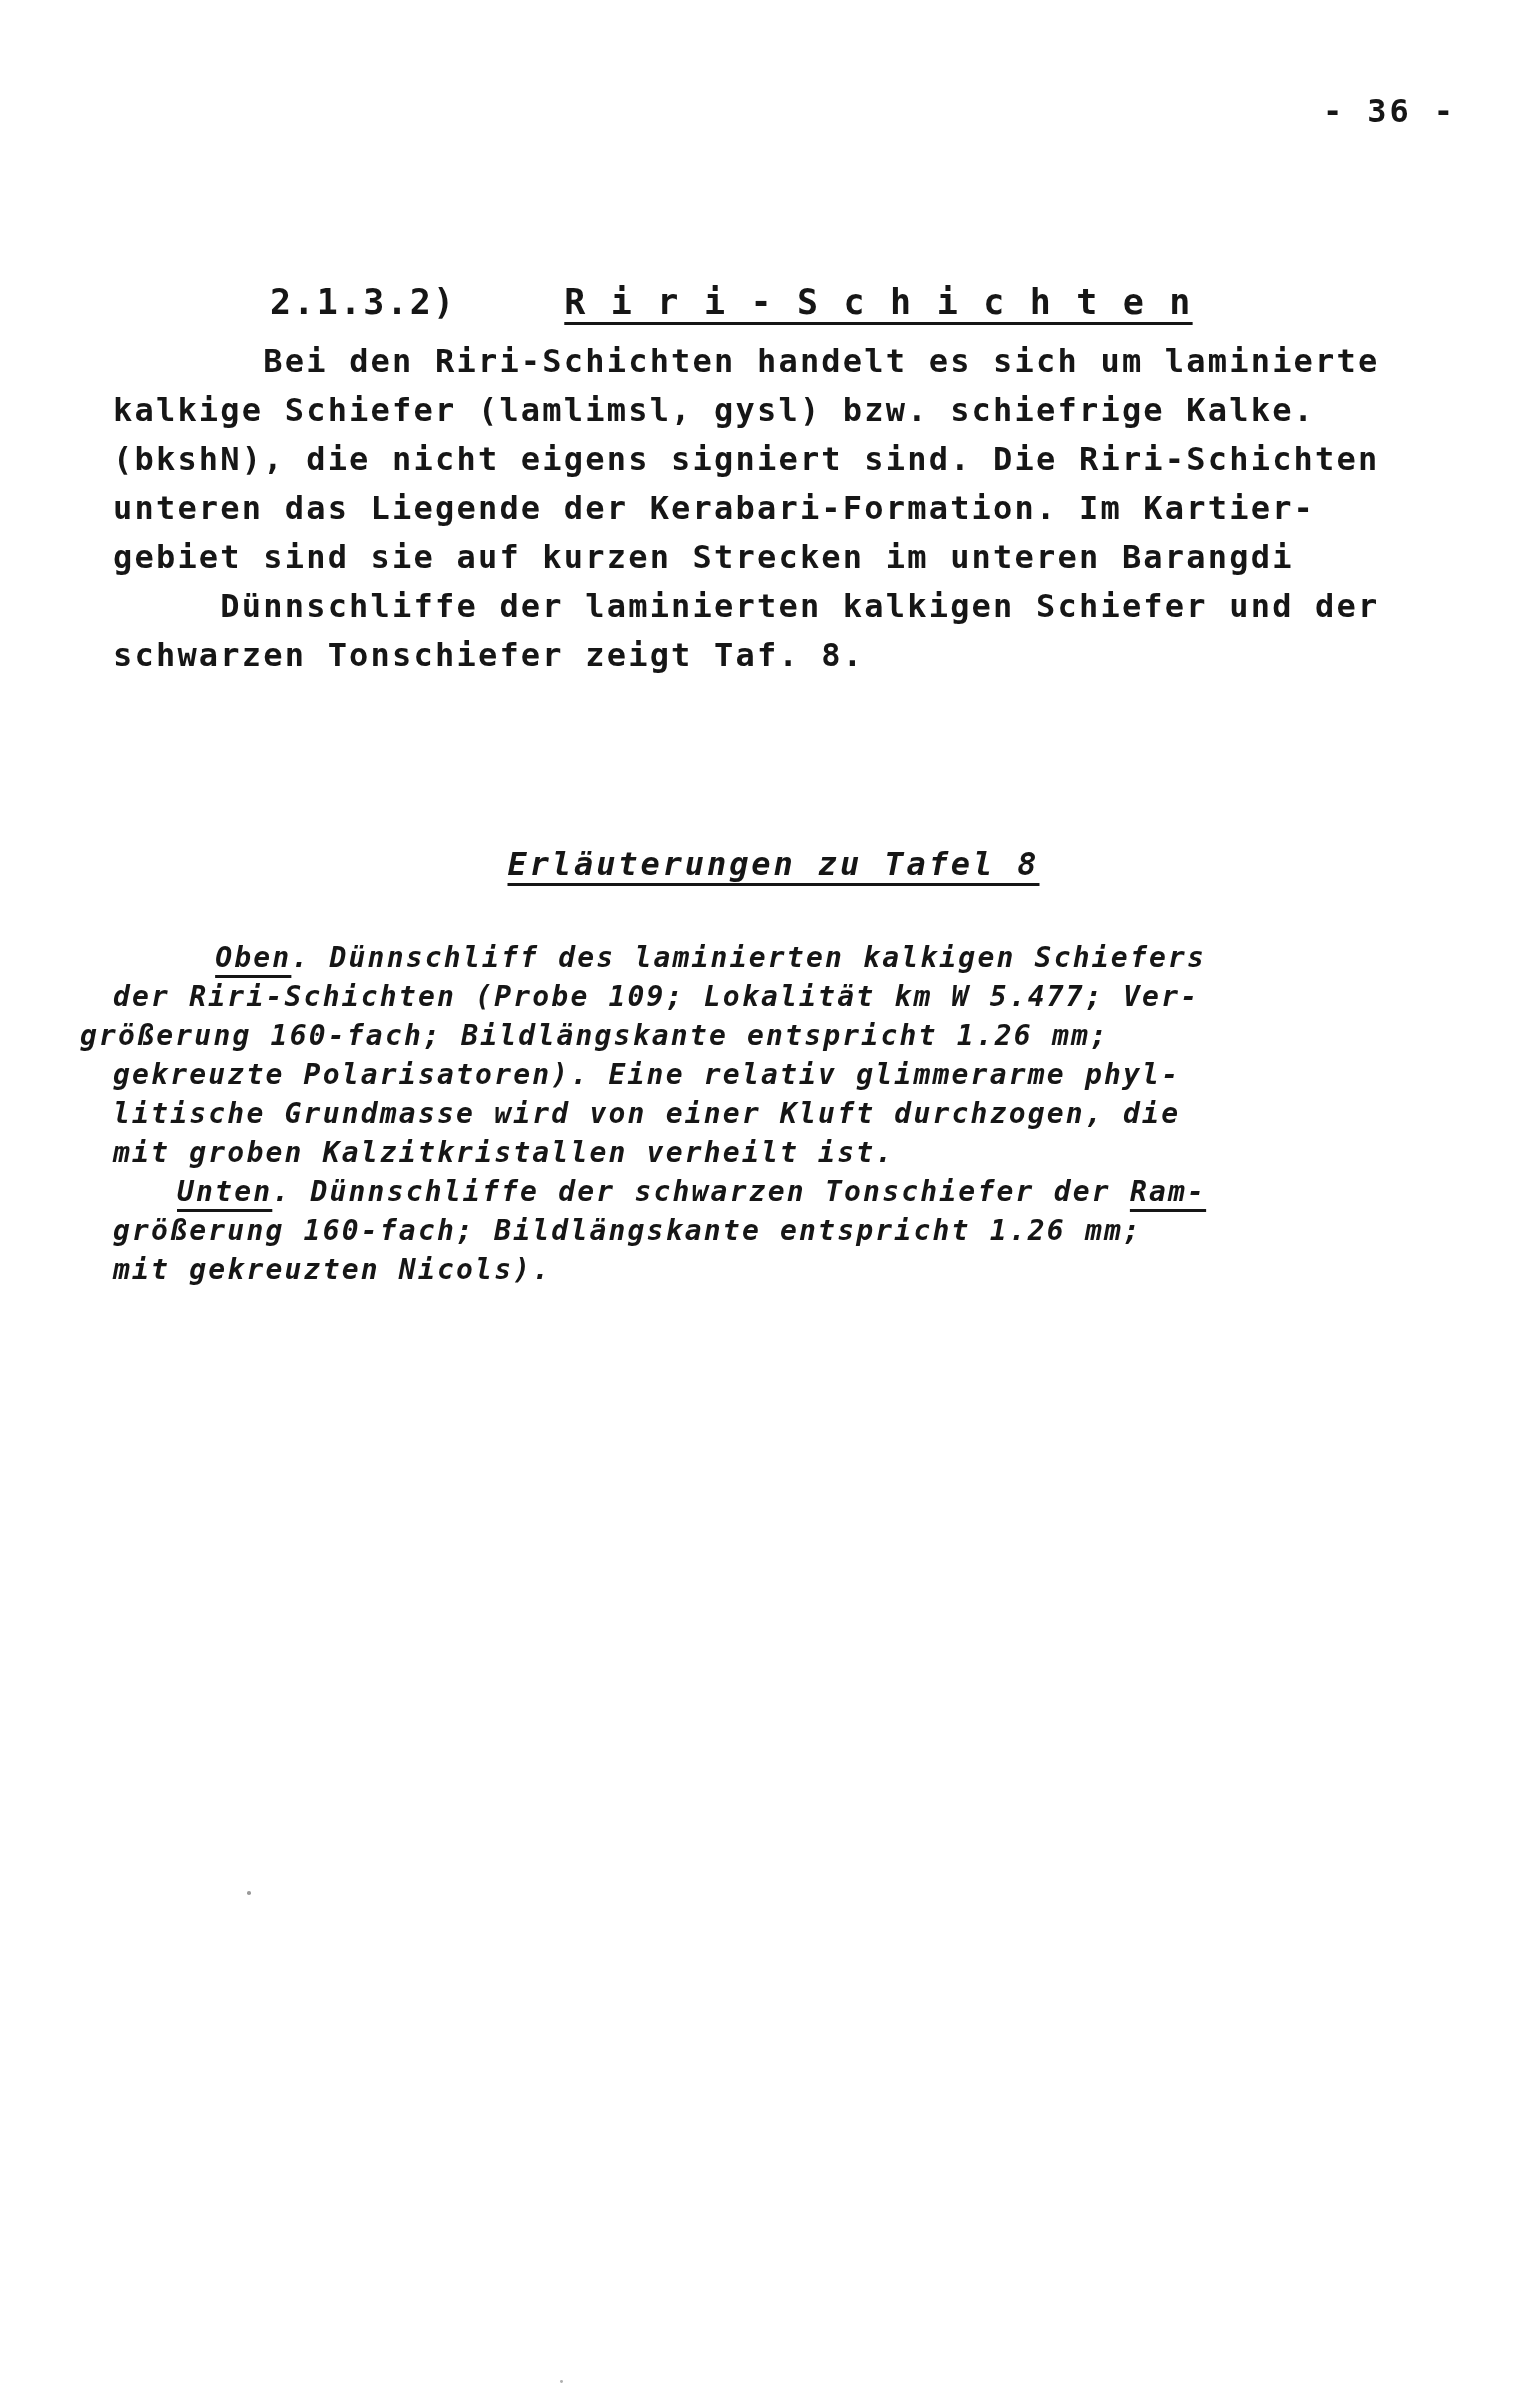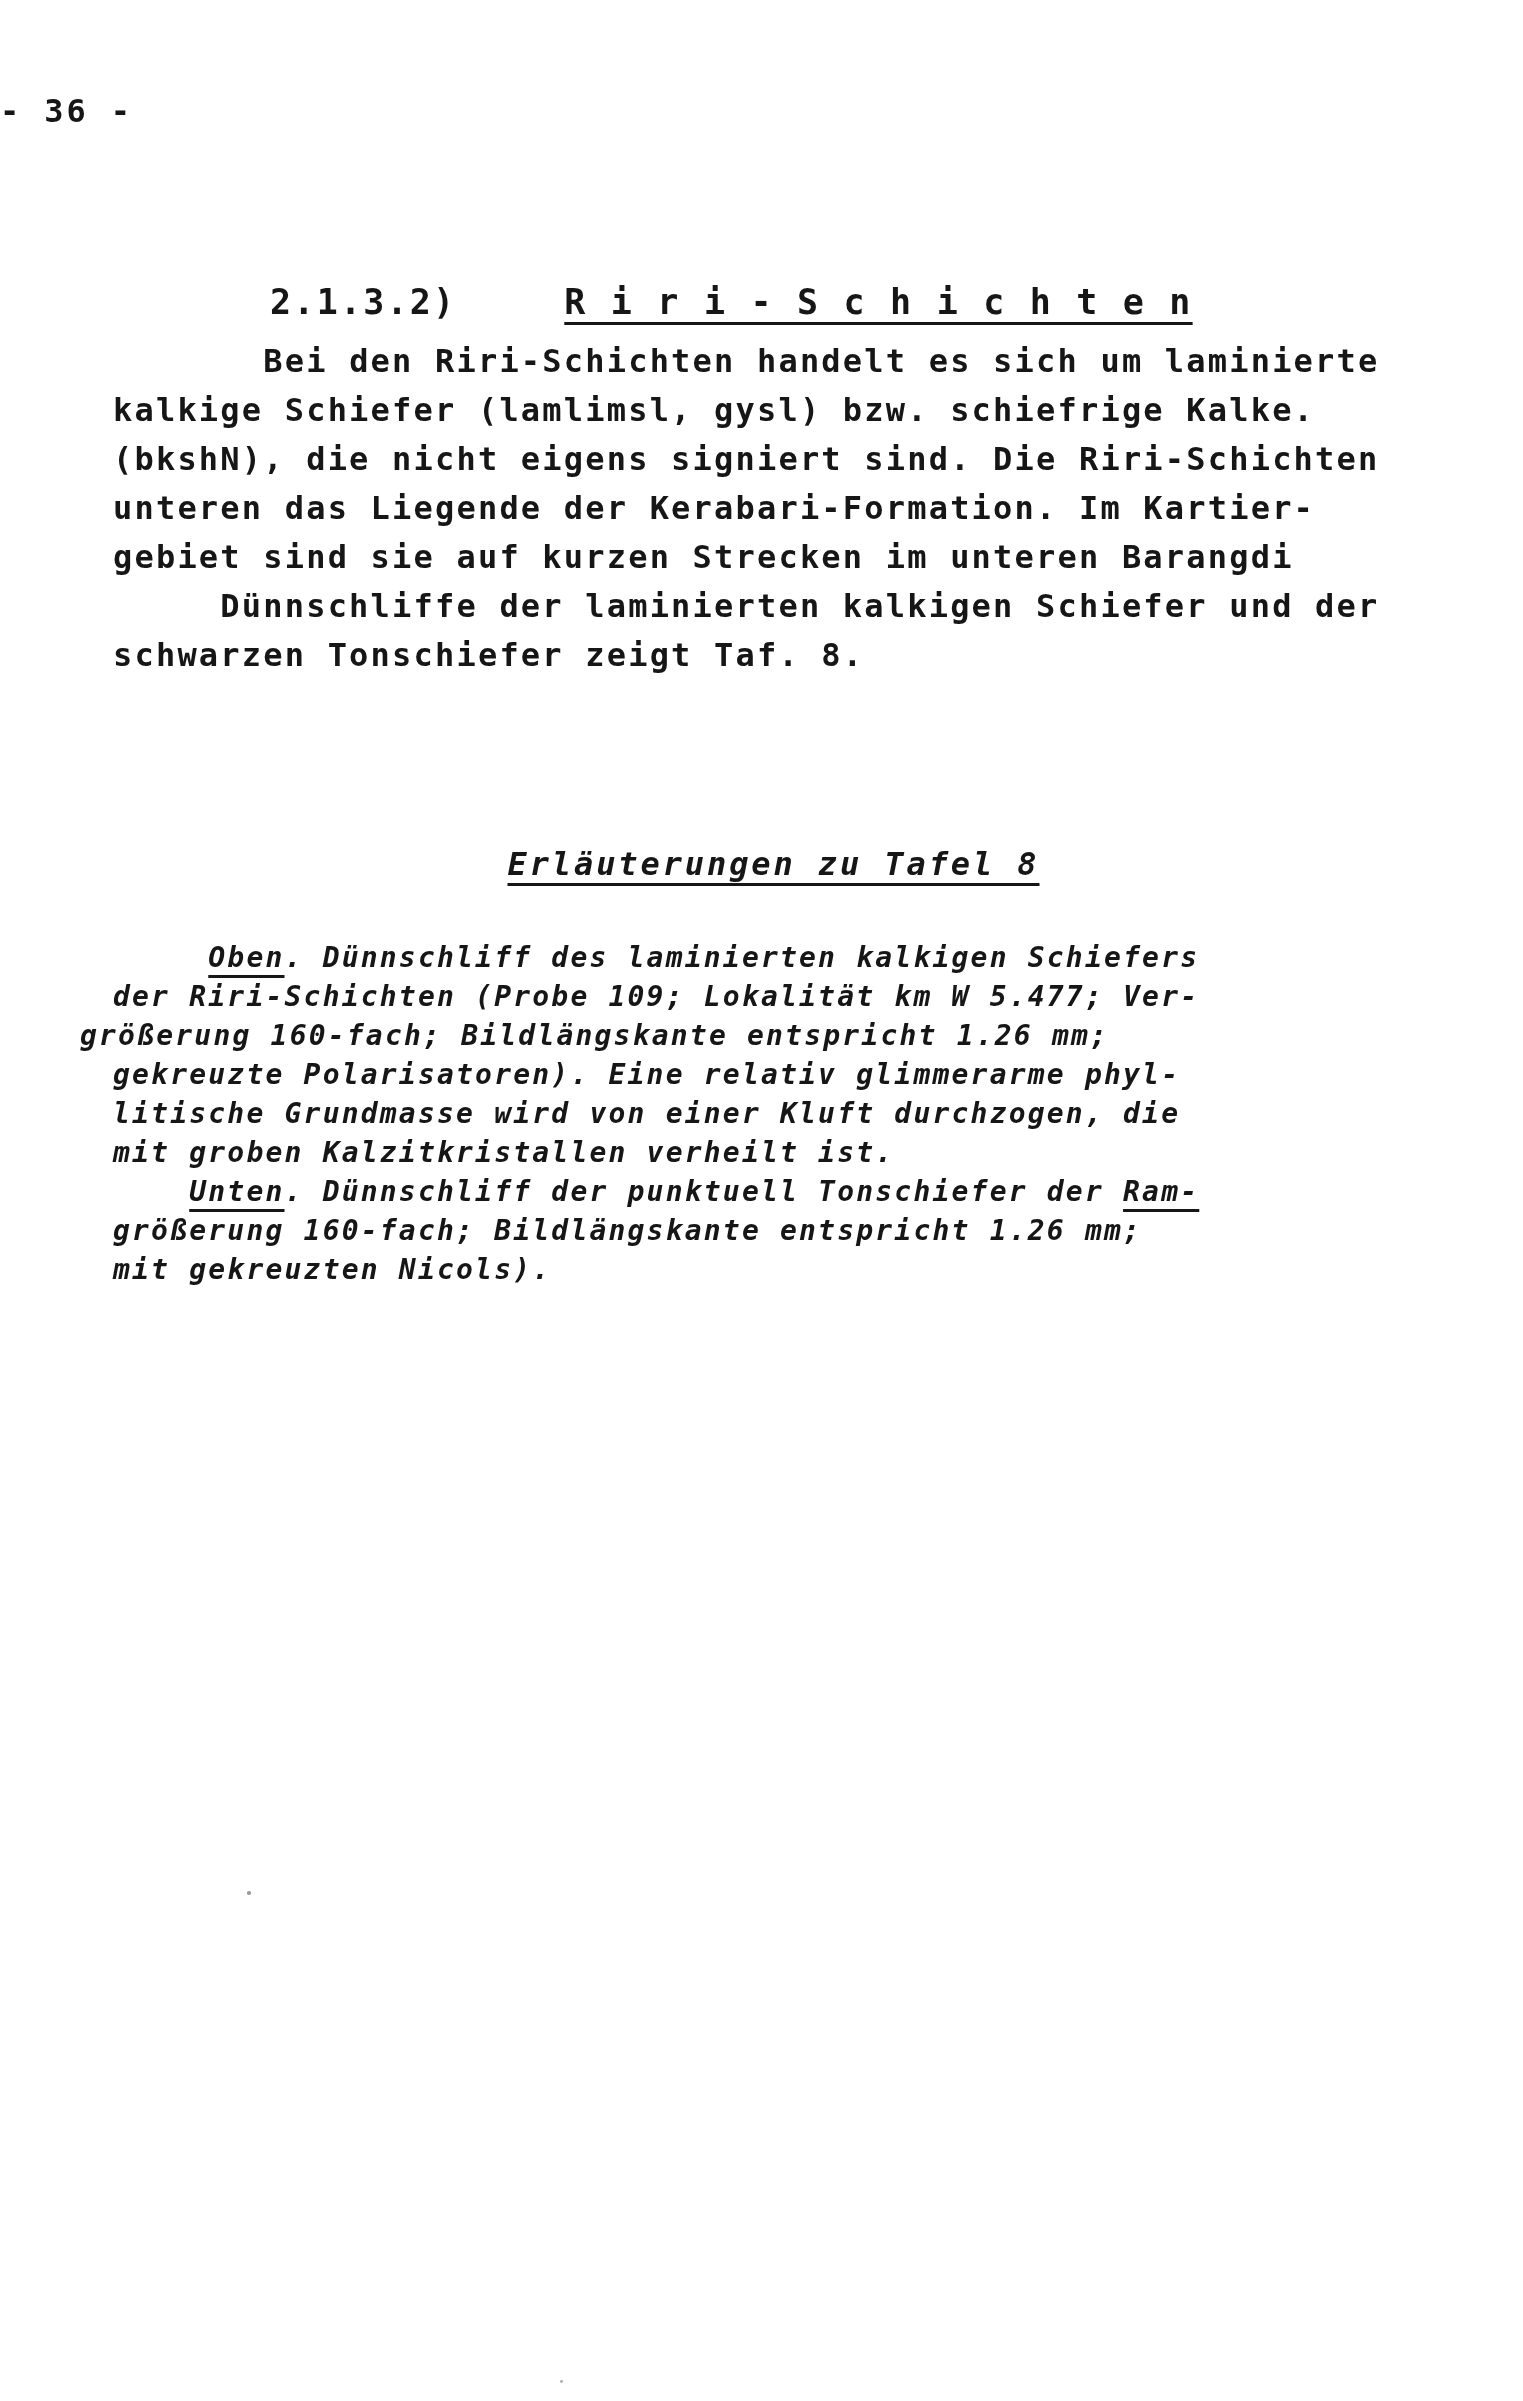--- a/index.html
+++ b/index.html
@@ -16,21 +16,21 @@
     color:var(--ink);
     font-family:"DejaVu Sans Mono","Liberation Mono",monospace;
     font-weight:bold;
     overflow:hidden;
   }
   .page-number{
     position:absolute;
     top:92px;
     left:0;
     width:1456px; 
-    text-align:left;
+    text-align:right;
     font-size:32px;
     letter-spacing:2.9px;
     white-space:pre;
   }
   .heading-row{
     position:absolute;
     left:177px;
     top:242px;
     font-size:35px;
     letter-spacing:2.2px;
@@ -124,21 +124,21 @@
   <div class="plate-heading">Erläuterungen zu Tafel 8</div>
 
   <div class="plate-block">
     <div>
         <div class="tline indent"><span class="u">Oben</span><span>. Dünnschliff des laminierten kalkigen Schiefers</span></div>
         <div class="tline"><span>der Riri-Schichten (Probe 109; Lokalität km W 5.477; Ver-</span></div>
         <div class="tline outdent"><span>größerung 160-fach; Bildlängskante entspricht 1.26 mm;</span></div>
         <div class="tline"><span>gekreuzte Polarisatoren). Eine relativ glimmerarme phyl-</span></div>
         <div class="tline"><span>litische Grundmasse wird von einer Kluft durchzogen, die</span></div>
         <div class="tline"><span>mit groben Kalzitkristallen verheilt ist.</span></div>
-        <div class="tline indent"><span class="u">Unten</span><span>. Dünnschliff der punktuell Tonschiefer der </span><span class="u">Ram-</span></div>
+        <div class="tline indent"><span class="u">Unten</span><span>. Dünnschliffe der schwarzen Tonschiefer der </span><span class="u">Ram-</span></div>
         <div class="tline"><span>größerung 160-fach; Bildlängskante entspricht 1.26 mm;</span></div>
         <div class="tline"><span>mit gekreuzten Nicols).</span></div>
       </div>
   </div>
 
   <div class="speck s1"></div>
   <div class="speck s2"></div>
 
 </div>
 

